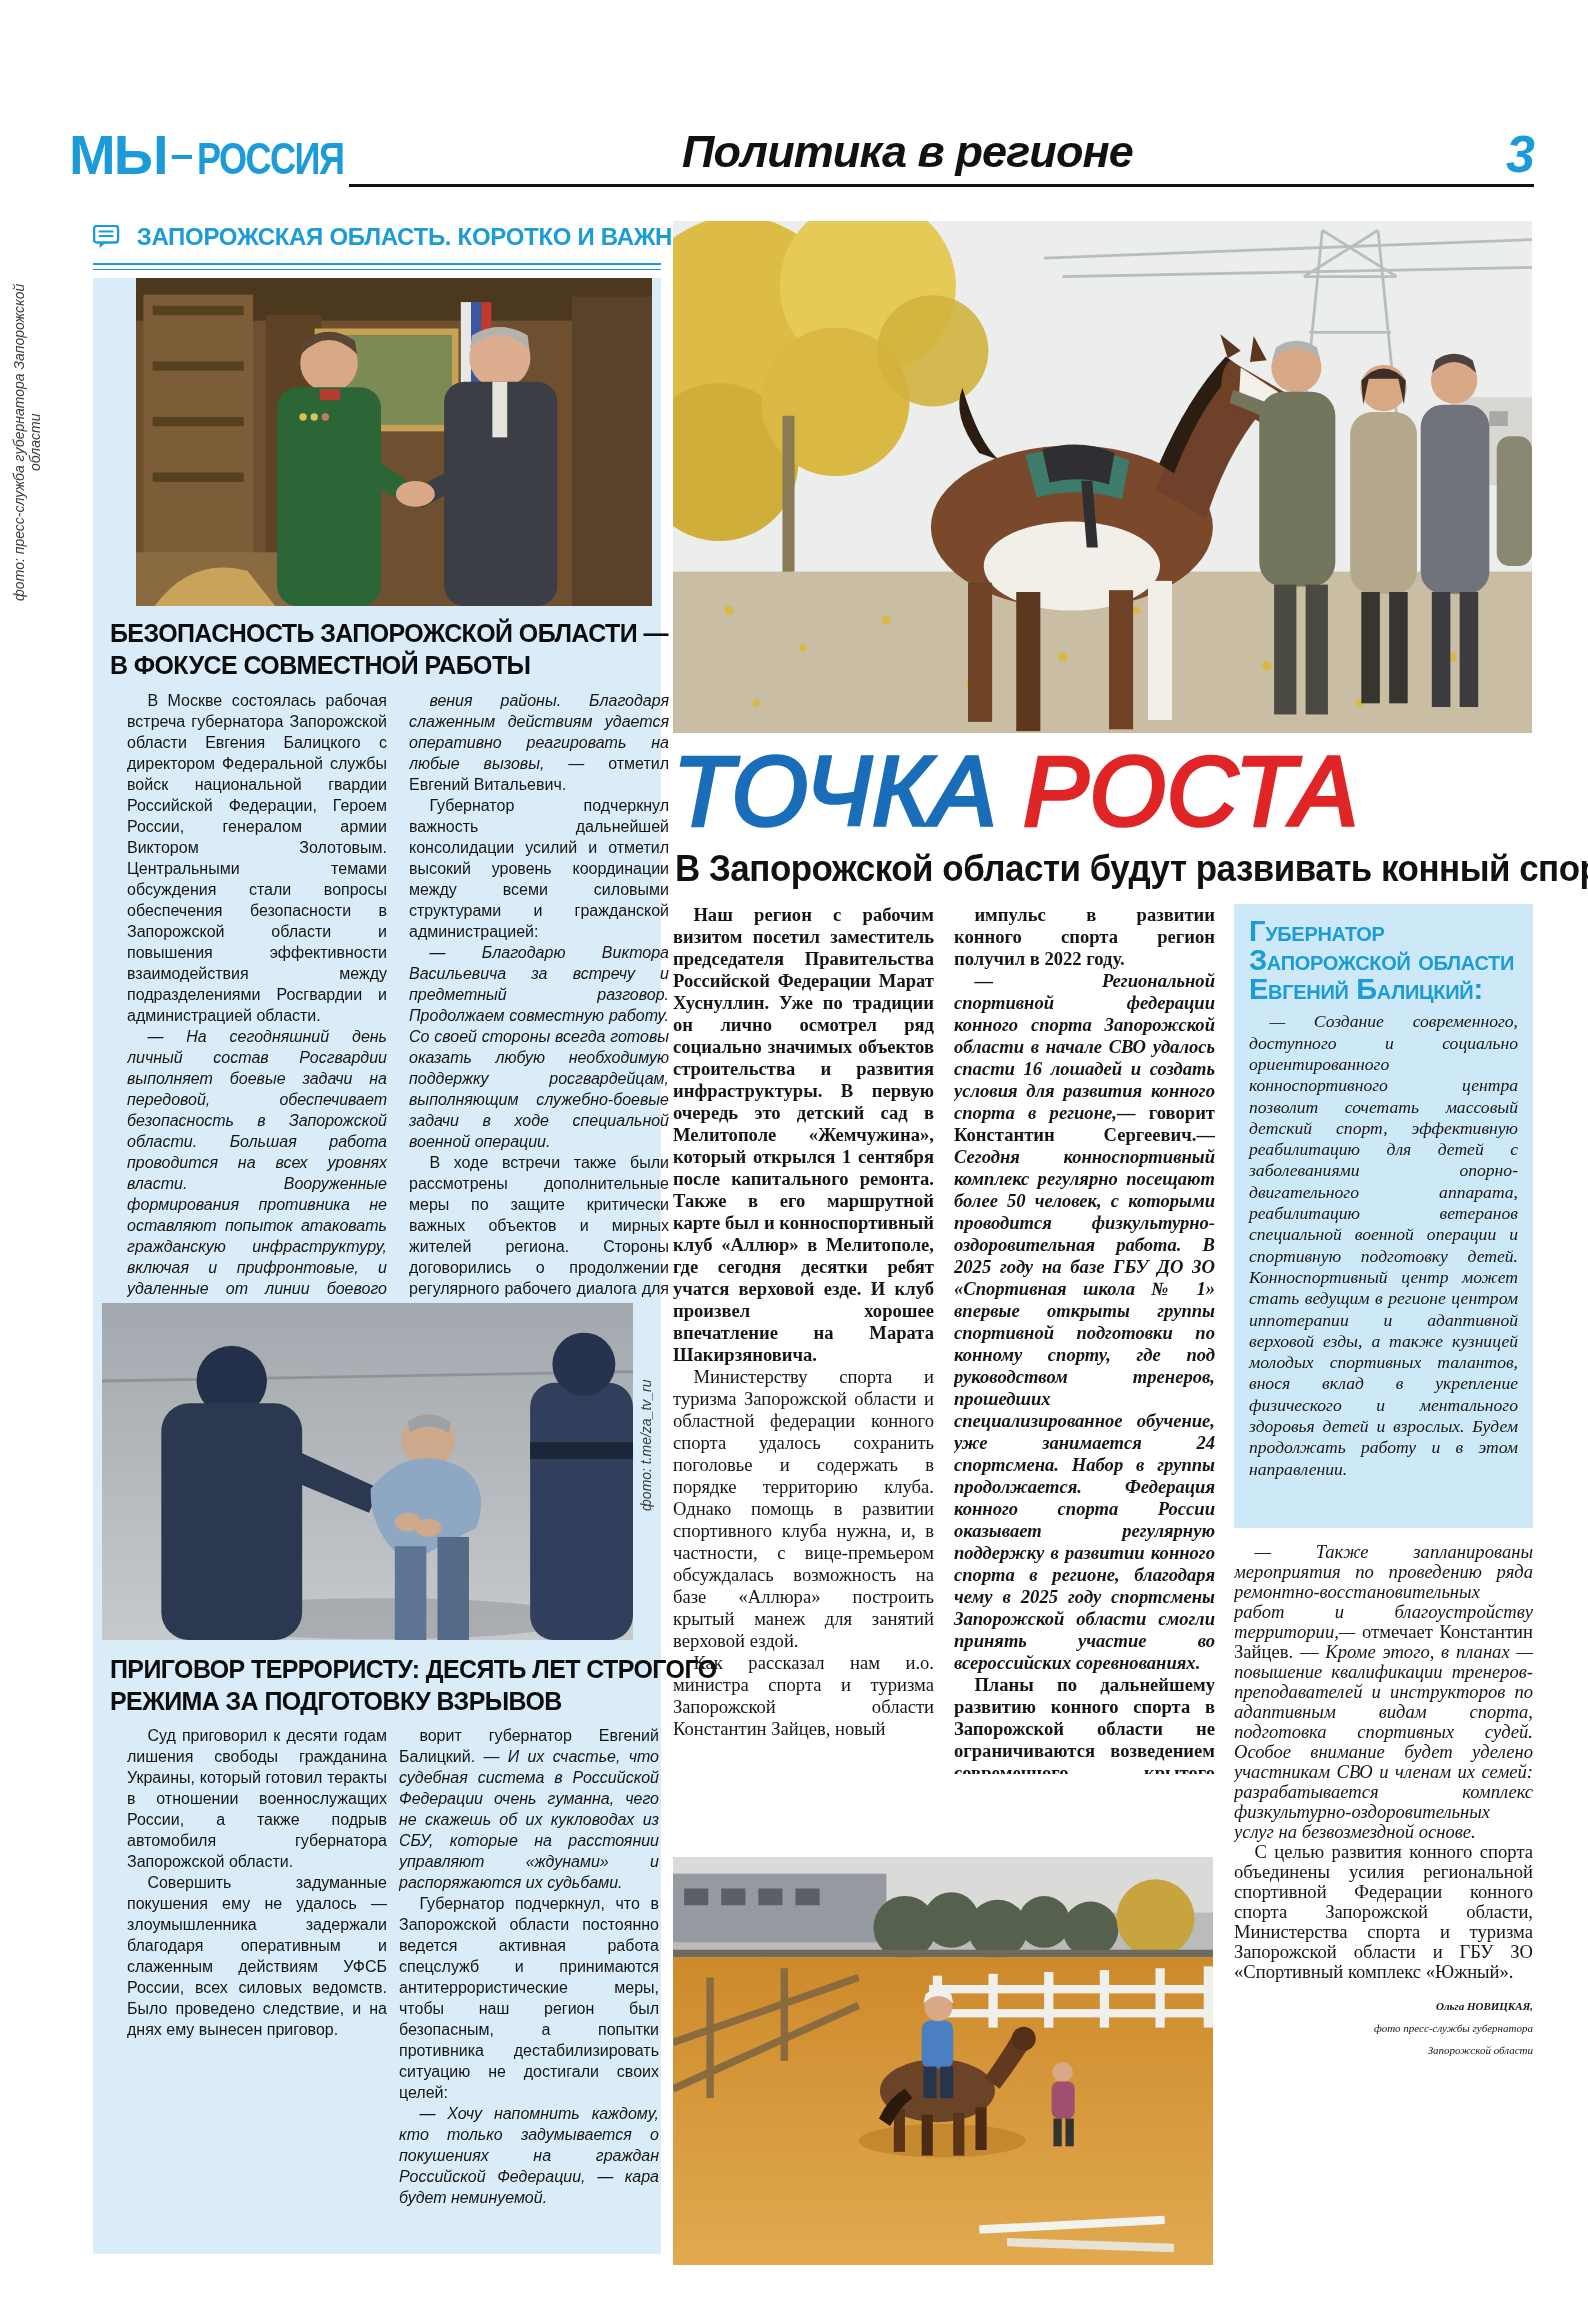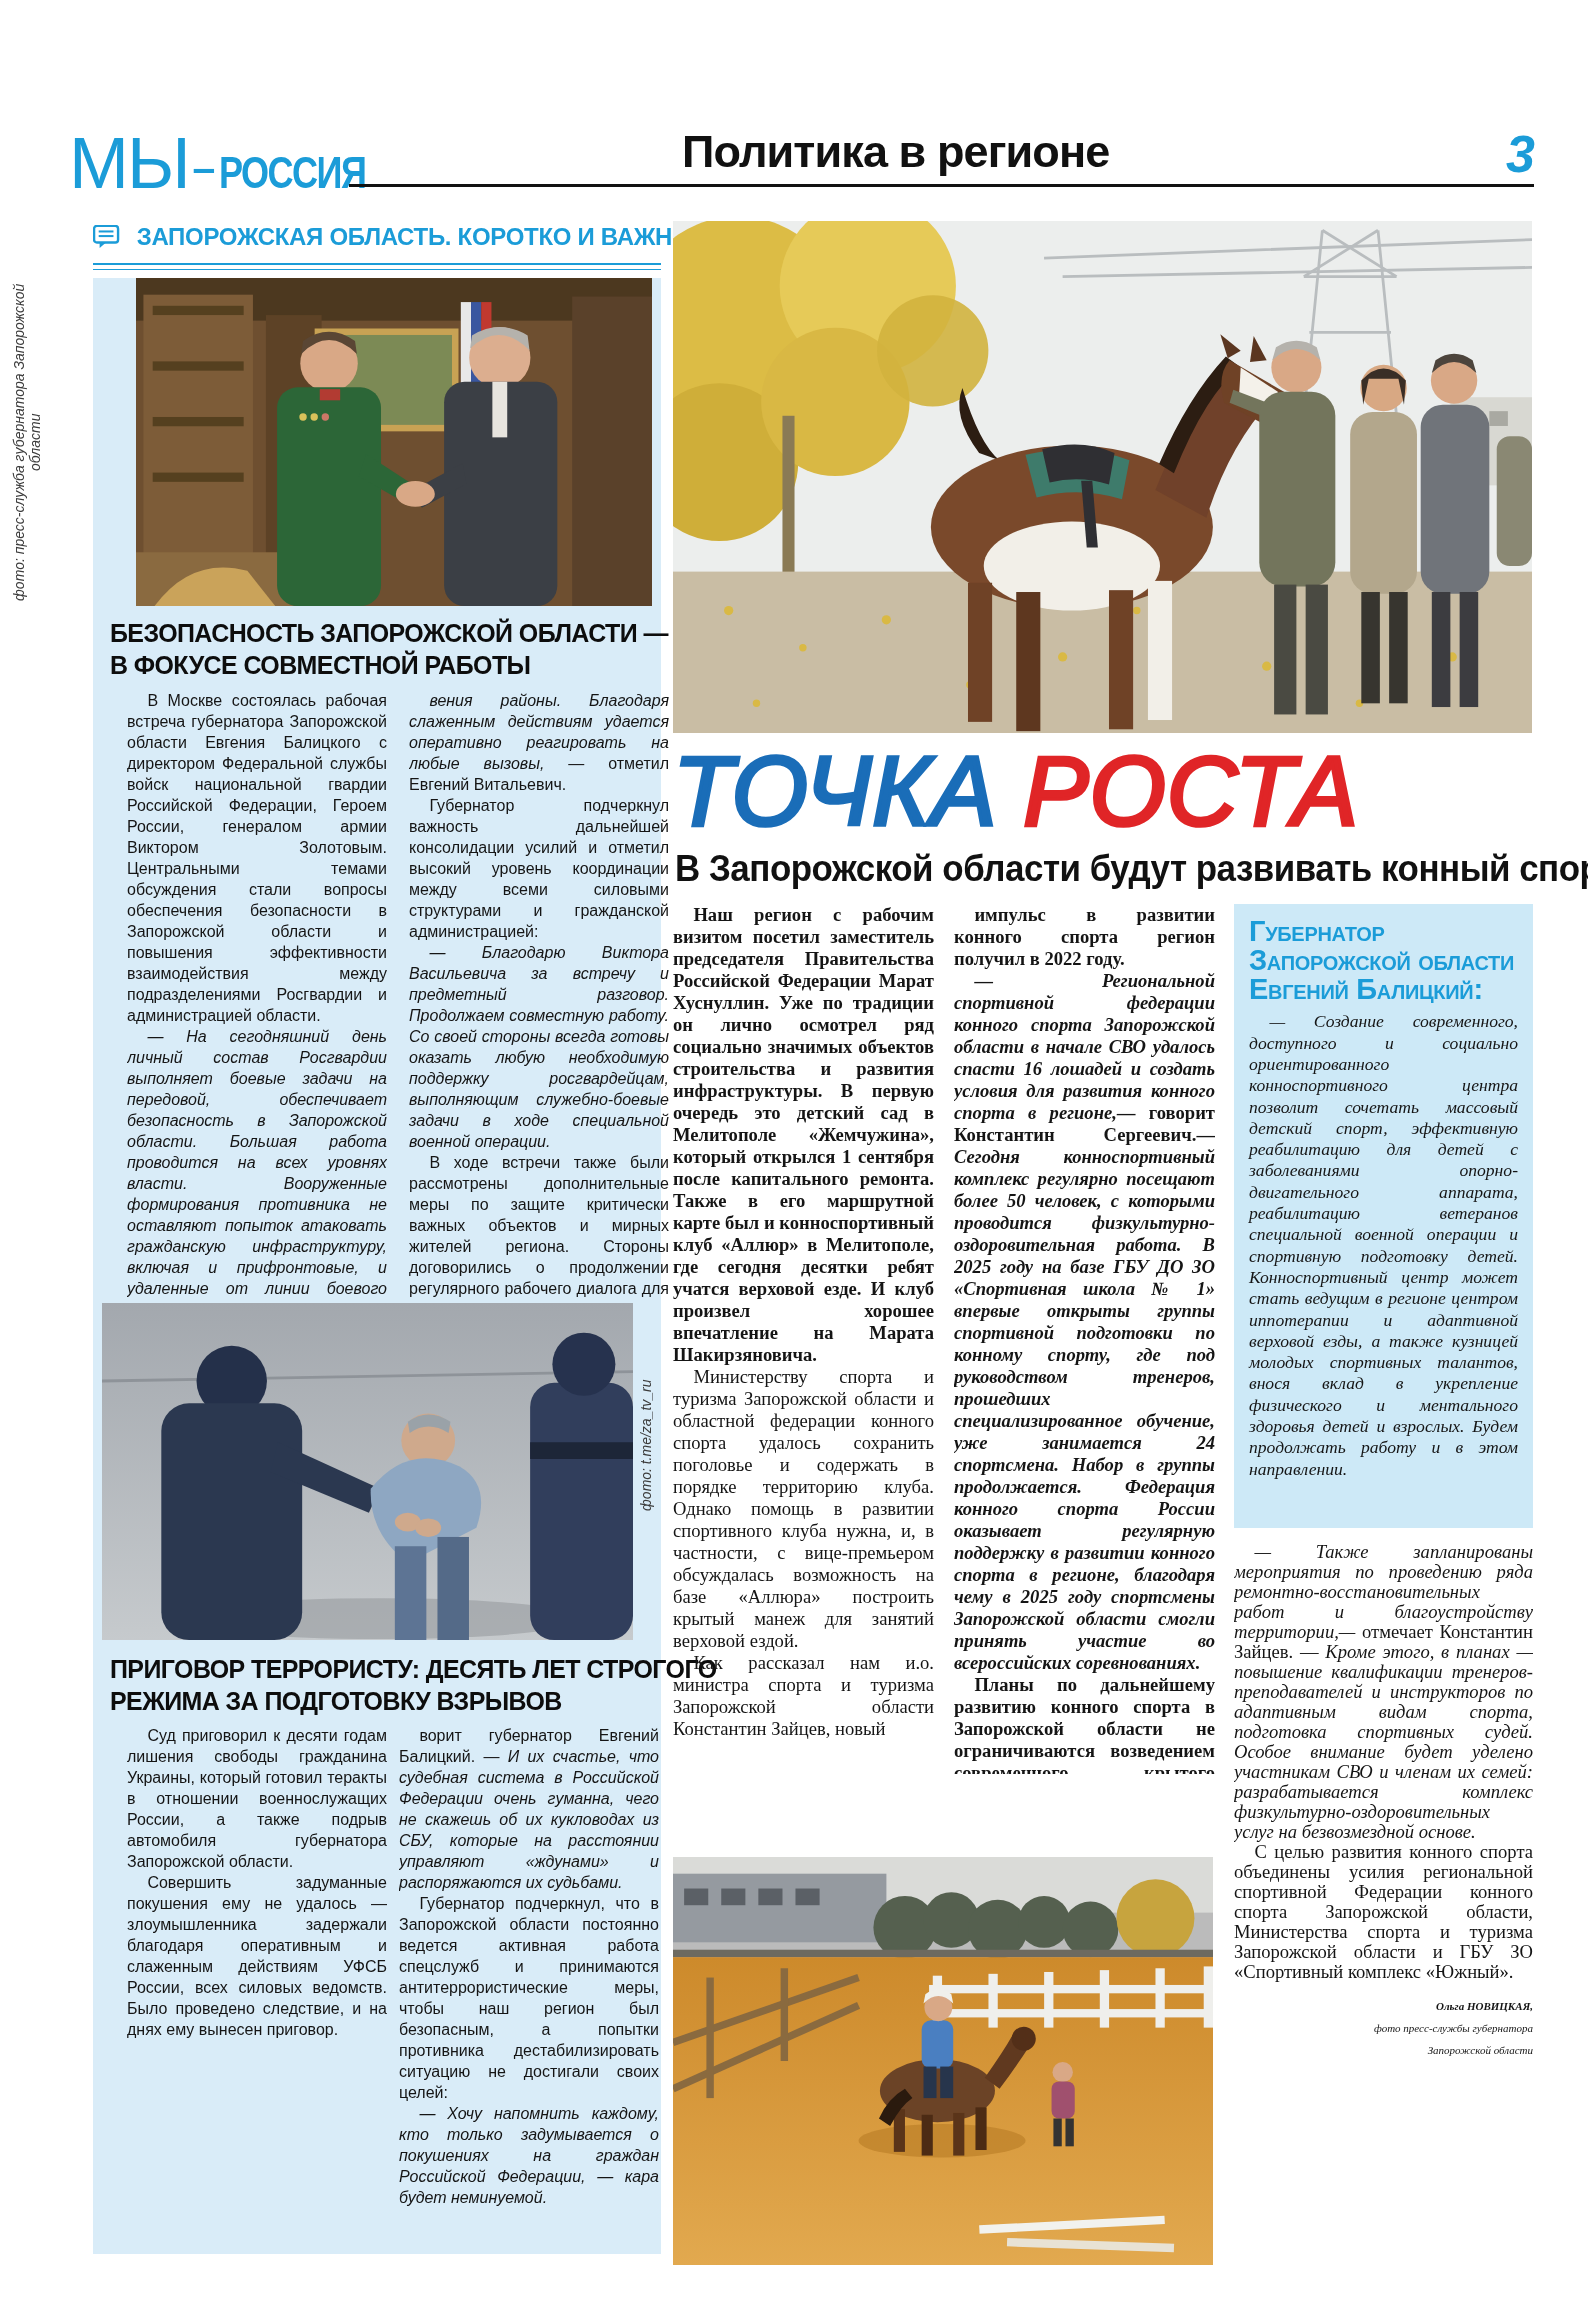--- a/index.html
+++ b/index.html
@@ -2,25 +2,25 @@
 <html lang="ru" style="font-size:15px"><head>
 <meta charset="utf-8">
 <style>
   html,body{margin:0;padding:0;background:#777;}
   .page{position:relative;width:1589px;height:2301px;background:#ffffff;overflow:hidden;
         font-family:"Liberation Sans",sans-serif;color:#151515;}
   .abs{position:absolute;}
 
   
   .logo{left:69px;top:122px;height:65px;white-space:nowrap;color:#1b9cd8;}
-  .logo-my{font-size:72px;font-weight:400;letter-spacing:-1.9px;}
+  .logo-my{font-size:56px;font-weight:700;letter-spacing:-1.9px;}
   .logo-dash{font-size:41px;font-weight:900;vertical-align:5.6px;margin:0 3.7px;}
   .logo-rus{font-size:44px;font-weight:700;letter-spacing:-1.9px;transform:scaleX(.82);
             display:inline-block;transform-origin:left bottom;}
-  .page-title{left:682px;top:126px;font-size:45px;font-weight:700;
+  .page-title{left:682px;top:126px;font-size:45px;font-weight:700;font-style:italic;
               letter-spacing:-0.9px;color:#111;}
   .page-num{left:1484px;top:124px;width:51px;text-align:right;font-size:52px;font-weight:900;
             color:#1b9cd8;font-style:italic;}
   .header-rule{left:349px;top:184px;width:1185px;height:2.8px;background:#111;}
 
   
   .rubric{left:93px;top:223px;width:568px;font-size:24px;font-weight:700;color:#1b9cd8;
           letter-spacing:-0.3px;white-space:nowrap;}
   .rubric svg{vertical-align:-3.7px;margin-right:9.3px;}
   .rubric-rule{left:93px;top:263px;width:568px;height:7.4px;

